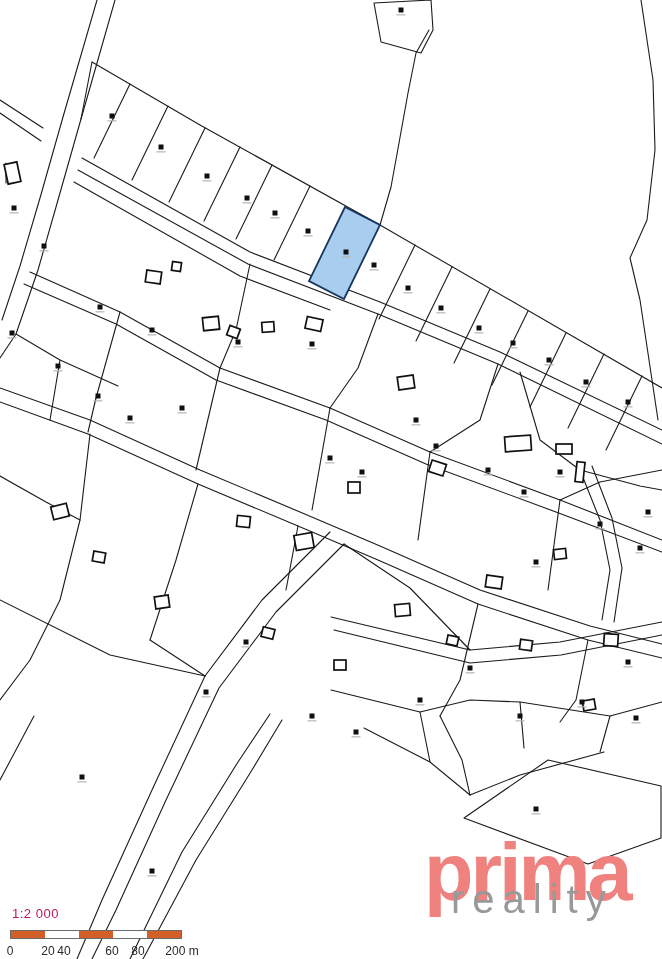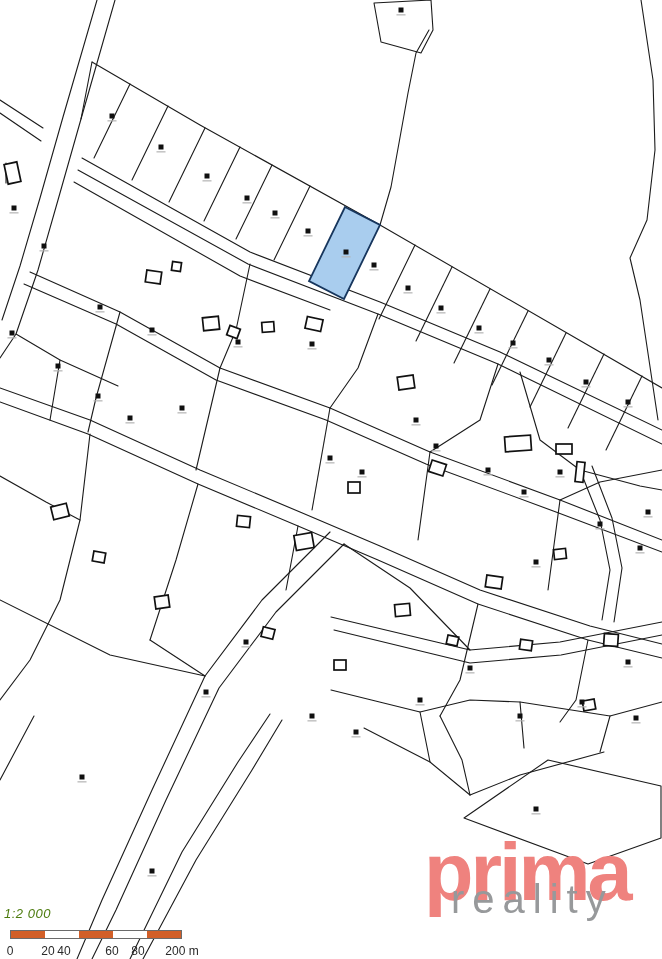--- a/index.html
+++ b/index.html
@@ -11,21 +11,21 @@
     overflow:hidden;
   }
   #map-svg{position:absolute;left:0;top:0;width:662px;height:959px;}
   .pline{fill:none;stroke:#1b1b1b;stroke-width:1.1;stroke-linejoin:round;stroke-linecap:round;}
   .bld{fill:#ffffff;stroke:#111111;stroke-width:1.7;}
   .mk{stroke:none;}
   .mlb{opacity:.75;}
   .hl{stroke-width:1.8;}
   
   .scalebar{position:absolute;left:0;top:906px;width:260px;}
-  .ratio{margin-left:4px;font-size:13px;color:#4d7c0f;letter-spacing:.5px;font-style:italic;}
+  .ratio{margin-left:12px;font-size:13px;color:#be185d;letter-spacing:.5px;}
   .bar{position:absolute;left:10px;top:24px;height:7px;width:170px;border:1px solid #6b6b6b;box-sizing:content-box;display:flex;}
   .bar .seg{height:100%;}
   .ticks{position:absolute;left:0;top:38px;width:260px;height:16px;font-size:12px;color:#2a2a2a;}
   .ticks span{position:absolute;transform:translateX(-50%);white-space:nowrap;}
   
   .logo{position:absolute;left:424px;top:836px;width:238px;line-height:1;}
   .logo-primary{font-size:81px;font-weight:bold;letter-spacing:-3px;line-height:.9;}
   .logo-secondary{position:relative;margin-top:-30px;margin-left:27px;font-size:40px;font-weight:400;letter-spacing:8px;}
 </style>
 </head>

